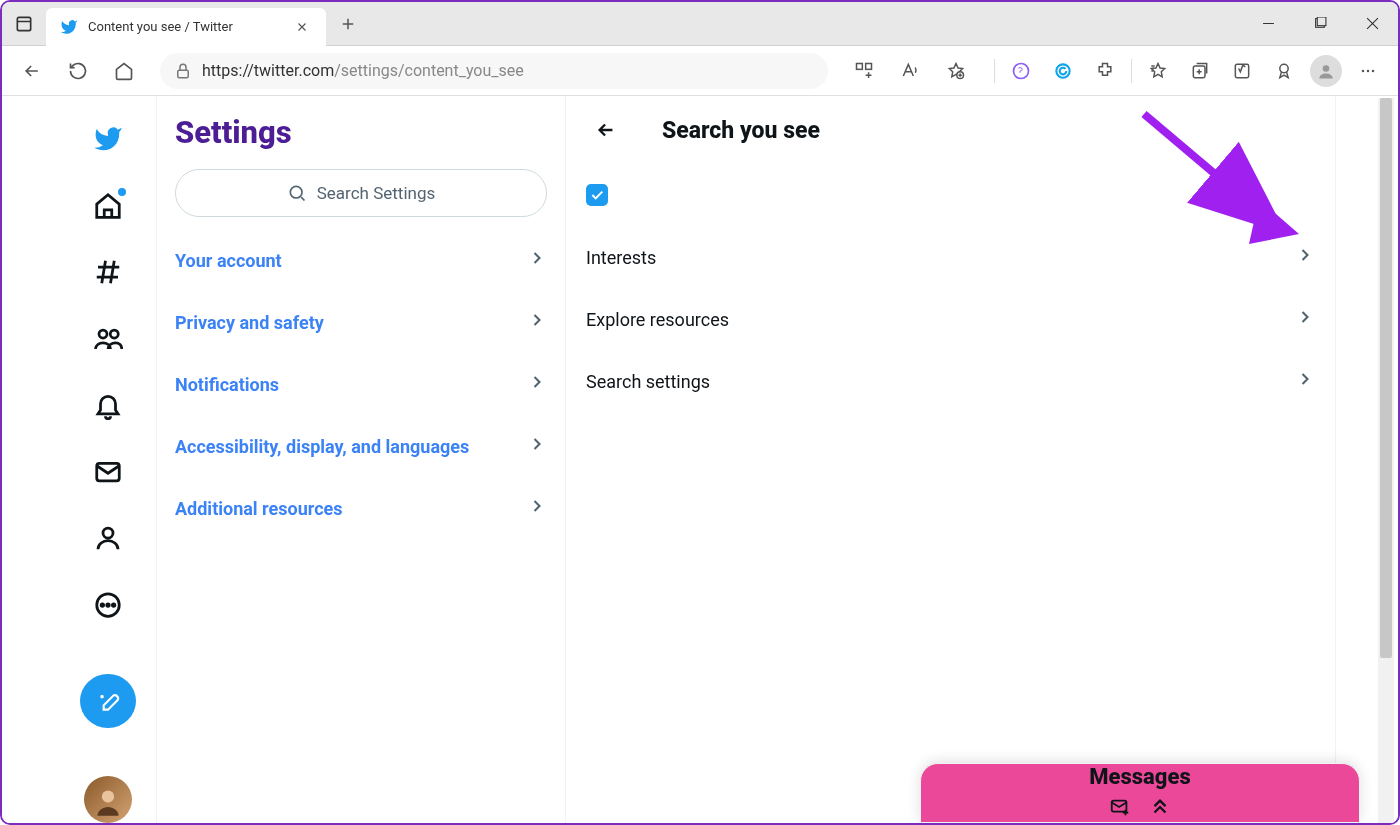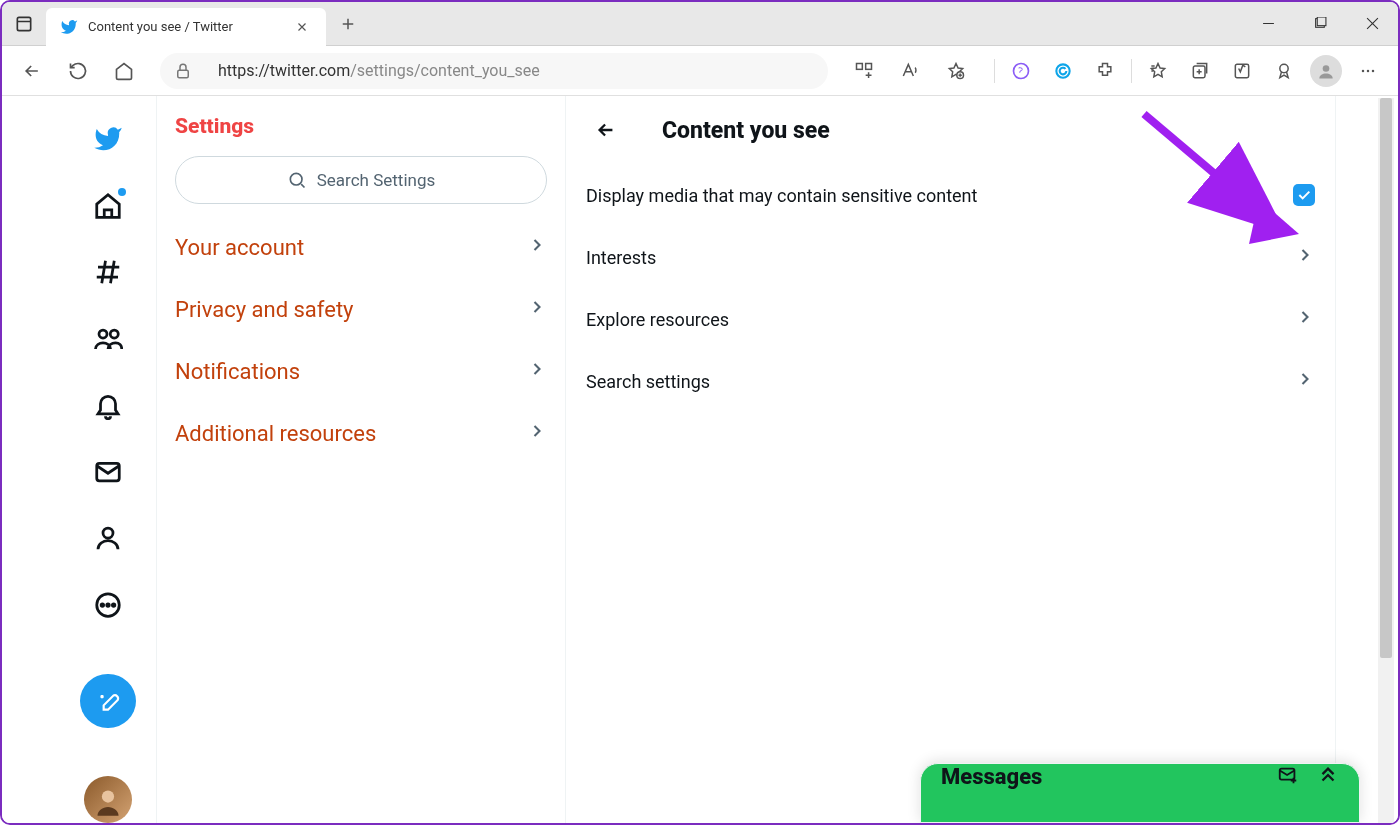--- a/index.html
+++ b/index.html
@@ -16,21 +16,21 @@
     .new-tab { width: 44px; height: 44px; display: flex; align-items: center; justify-content: center; color: #555; }
     .titlebar-spacer { flex: 1; }
     .window-controls { display: flex; }
     .window-btn { width: 52px; height: 44px; display: flex; align-items: center; justify-content: center; color: #333; }
     .window-btn svg { width: 13px; height: 13px; }
     
     
     .toolbar { height: 50px; display: flex; align-items: center; padding: 0 10px; gap: 6px; border-bottom: 1px solid #e0e0e0; background: #fff;}
     .tool-btn { width: 40px; height: 40px; display: flex; align-items: center; justify-content: center; border-radius: 4px; color: #555; }
     .tool-btn svg { width: 20px; height: 20px; }
-    .addr-wrap { flex: 1; height: 36px; background: #f7f7f7; border-radius: 18px; display: flex; align-items: center; padding: 0 14px; margin: 0 10px; gap: 26px; text-align: center;}
+    .addr-wrap { flex: 1; height: 36px; background: #f7f7f7; border-radius: 18px; display: flex; align-items: center; padding: 0 14px; margin: 0 10px; gap: 10px; text-align: center;}
     .addr-lock { width: 18px; height: 18px; color: #777; }
     .addr-text { font-size: 16px; color: #333; }
     .addr-text .path { color: #888; }
     .right-tools { display: flex; gap: 2px; margin-left: 8px; align-items: center; }
     .divider-v { width: 1px; height: 24px; background: #ddd; margin: 0 4px; }
     .avatar-circle { width: 32px; height: 32px; border-radius: 50%; background: #ddd; display: flex; align-items: center; justify-content: center; }
     
     
     .content { position: absolute; top: 94px; left: 0; right: 0; bottom: 0; display: flex; background: #fff; }
     .left-pad { width: 58px; }
@@ -39,44 +39,44 @@
     .nav-rail { width: 96px; display: flex; flex-direction: column; align-items: center; padding-top: 10px; }
     .rail-item { width: 56px; height: 56px; display: flex; align-items: center; justify-content: center; border-radius: 50%; margin: 6px 0; position: relative; }
     .rail-item svg { width: 30px; height: 30px; }
     .rail-dot { position: absolute; top: 10px; right: 10px; width: 8px; height: 8px; background: #1d9bf0; border-radius: 50%; }
     .compose-btn { width: 56px; height: 56px; background: #1d9bf0; border-radius: 50%; display: flex; align-items: center; justify-content: center; margin-top: 36px; }
     .compose-btn svg { width: 26px; height: 26px; color: #fff; }
     .user-avatar { width: 48px; height: 48px; border-radius: 50%; margin-top: 48px; background: linear-gradient(135deg, #8b5a2b, #d4a373); overflow: hidden; display: flex; align-items: center; justify-content: center;}
     
     
     .settings-col { width: 410px; border-left: 1px solid #eff3f4; border-right: 1px solid #eff3f4; padding-top: 18px; }
-    .settings-title { font-size: 21px; font-weight: 800; color: #ef4444; padding: 0 18px 18px; }
+    .settings-title { font-size: 31px; font-weight: 800; color: #4c1d95; padding: 0 18px 18px; }
     .search-box { margin: 0 18px 12px; height: 48px; border: 1px solid #cfd9de; border-radius: 26px; display: flex; align-items: center; justify-content: center; gap: 10px; color: #536471; font-size: 17px; }
     .search-box svg { width: 20px; height: 20px; }
     .sett-row { height: 62px; display: flex; align-items: center; justify-content: space-between; padding: 0 18px; cursor: pointer; }
-    .sett-label { font-size: 22px; color: #c2410c; }
+    .sett-label { font-size: 18px; color: #3b82f6; font-weight: bold; }
     .sett-chev { color: #536471; }
     
     
     .main-col { flex: 1; padding-top: 14px; border-right: 1px solid #eff3f4; position: relative;}
     .main-header { display: flex; align-items: center; gap: 36px; padding: 0 20px 14px; }
     .back-btn { width: 40px; height: 40px; display: flex; align-items: center; justify-content: center; border-radius: 50%; }
     .main-title { font-size: 23px; font-weight: 800; color: #0f1419; }
     .subtitle { color: #536471; font-size: 17px; padding: 14px 20px 20px; line-height: 1.4; }
     .opt-row { height: 62px; display: flex; align-items: center; justify-content: space-between; padding: 0 20px; cursor: pointer; }
     .opt-label { font-size: 18px; color: #0f1419; }
     .checkbox { width: 22px; height: 22px; background: #1d9bf0; border-radius: 5px; display: flex; align-items: center; justify-content: center; }
     .checkbox svg { width: 16px; height: 16px; color: #fff; }
     .chev-r { color: #536471; }
     
     
     .arrow-overlay { position: absolute; top: 8px; right: 26px; pointer-events: none; }
     
     
-    .messages-dock { position: absolute; bottom: 0; right: 38px; width: 440px; height: 60px; background: #22c55e; border: 1px solid #eff3f4; border-top-left-radius: 18px; border-top-right-radius: 18px; box-shadow: 0 -2px 14px rgba(0,0,0,0.12); display: flex; align-items: flex-start; justify-content: space-between; padding: 0 20px; }
+    .messages-dock { position: absolute; bottom: 0; right: 38px; width: 440px; height: 60px; background: #ec4899; border: 1px solid #eff3f4; border-top-left-radius: 18px; border-top-right-radius: 18px; box-shadow: 0 -2px 14px rgba(0,0,0,0.12); display: flex; align-items: center; justify-content: space-between; padding: 0 20px; flex-direction: column; }
     .messages-title { font-size: 22px; font-weight: 800; color: #0f1419; }
     .messages-icons { display: flex; gap: 18px; }
     .messages-icons svg { width: 22px; height: 22px; }
     
     
     .scroll-stub { position: absolute; right: 4px; top: 96px; bottom: 0; width: 16px; background: #f1f1f1; }
     .scroll-thumb { position: absolute; top: 0; left: 2px; right: 2px; height: 560px; background: #c7c7c7; border-radius: 2px; }
     
     .right-pad { width: 62px; }
   </style>
@@ -323,39 +323,44 @@
             <path d="M9 6l6 6-6 6"></path>
           </svg></span>
     </div>
     <div class="sett-row">
       <span class="sett-label">Notifications</span>
       <span class="sett-chev"><svg width="20" height="20" viewBox="0 0 24 24" fill="none" stroke="currentColor" stroke-width="2.5">
             <path d="M9 6l6 6-6 6"></path>
           </svg></span>
     </div>
     <div class="sett-row">
+      <span class="sett-label">Accessibility, display, and languages</span>
+      <span class="sett-chev"><svg width="20" height="20" viewBox="0 0 24 24" fill="none" stroke="currentColor" stroke-width="2.5">
+            <path d="M9 6l6 6-6 6"></path>
+          </svg></span>
+    </div>
+    <div class="sett-row">
       <span class="sett-label">Additional resources</span>
       <span class="sett-chev"><svg width="20" height="20" viewBox="0 0 24 24" fill="none" stroke="currentColor" stroke-width="2.5">
             <path d="M9 6l6 6-6 6"></path>
           </svg></span>
     </div>
   </div>
 
   <div class="main-col">
     <div class="main-header">
       <div class="back-btn">
         <svg width="22" height="22" viewBox="0 0 24 24" fill="none" stroke="#0f1419" stroke-width="2.5">
             <path d="M19 12H5M11 18l-6-6 6-6"></path>
           </svg>
       </div>
-      <div class="main-title">Content you see</div>
+      <div class="main-title">Search you see</div>
     </div>
 
     <div class="opt-row">
-      <span class="opt-label">Display media that may contain sensitive content</span>
       <span class="checkbox">
         <svg viewBox="0 0 24 24" fill="none" stroke="currentColor" stroke-width="3">
             <path d="M5 12l5 5L20 7"></path>
           </svg>
       </span>
     </div>
     <div class="opt-row">
       <span class="opt-label">Interests</span>
       <span class="chev-r"><svg width="20" height="20" viewBox="0 0 24 24" fill="none" stroke="currentColor" stroke-width="2.5">
             <path d="M9 6l6 6-6 6"></path>

